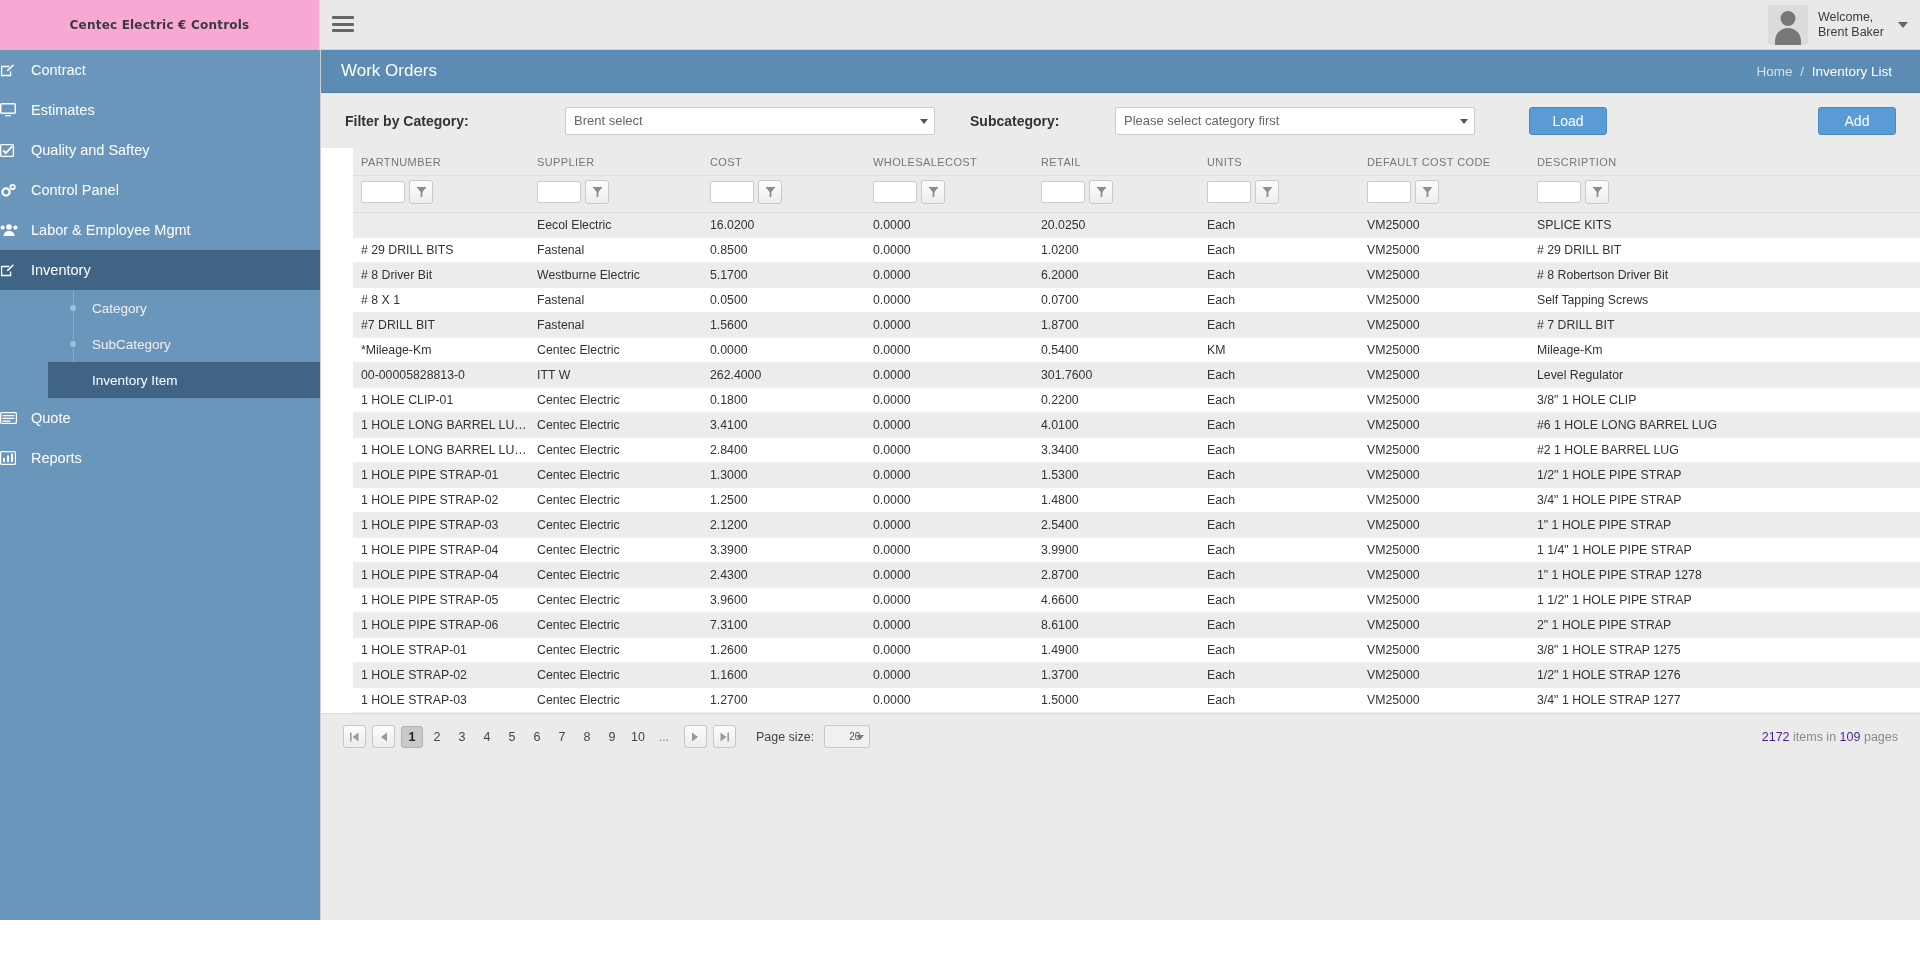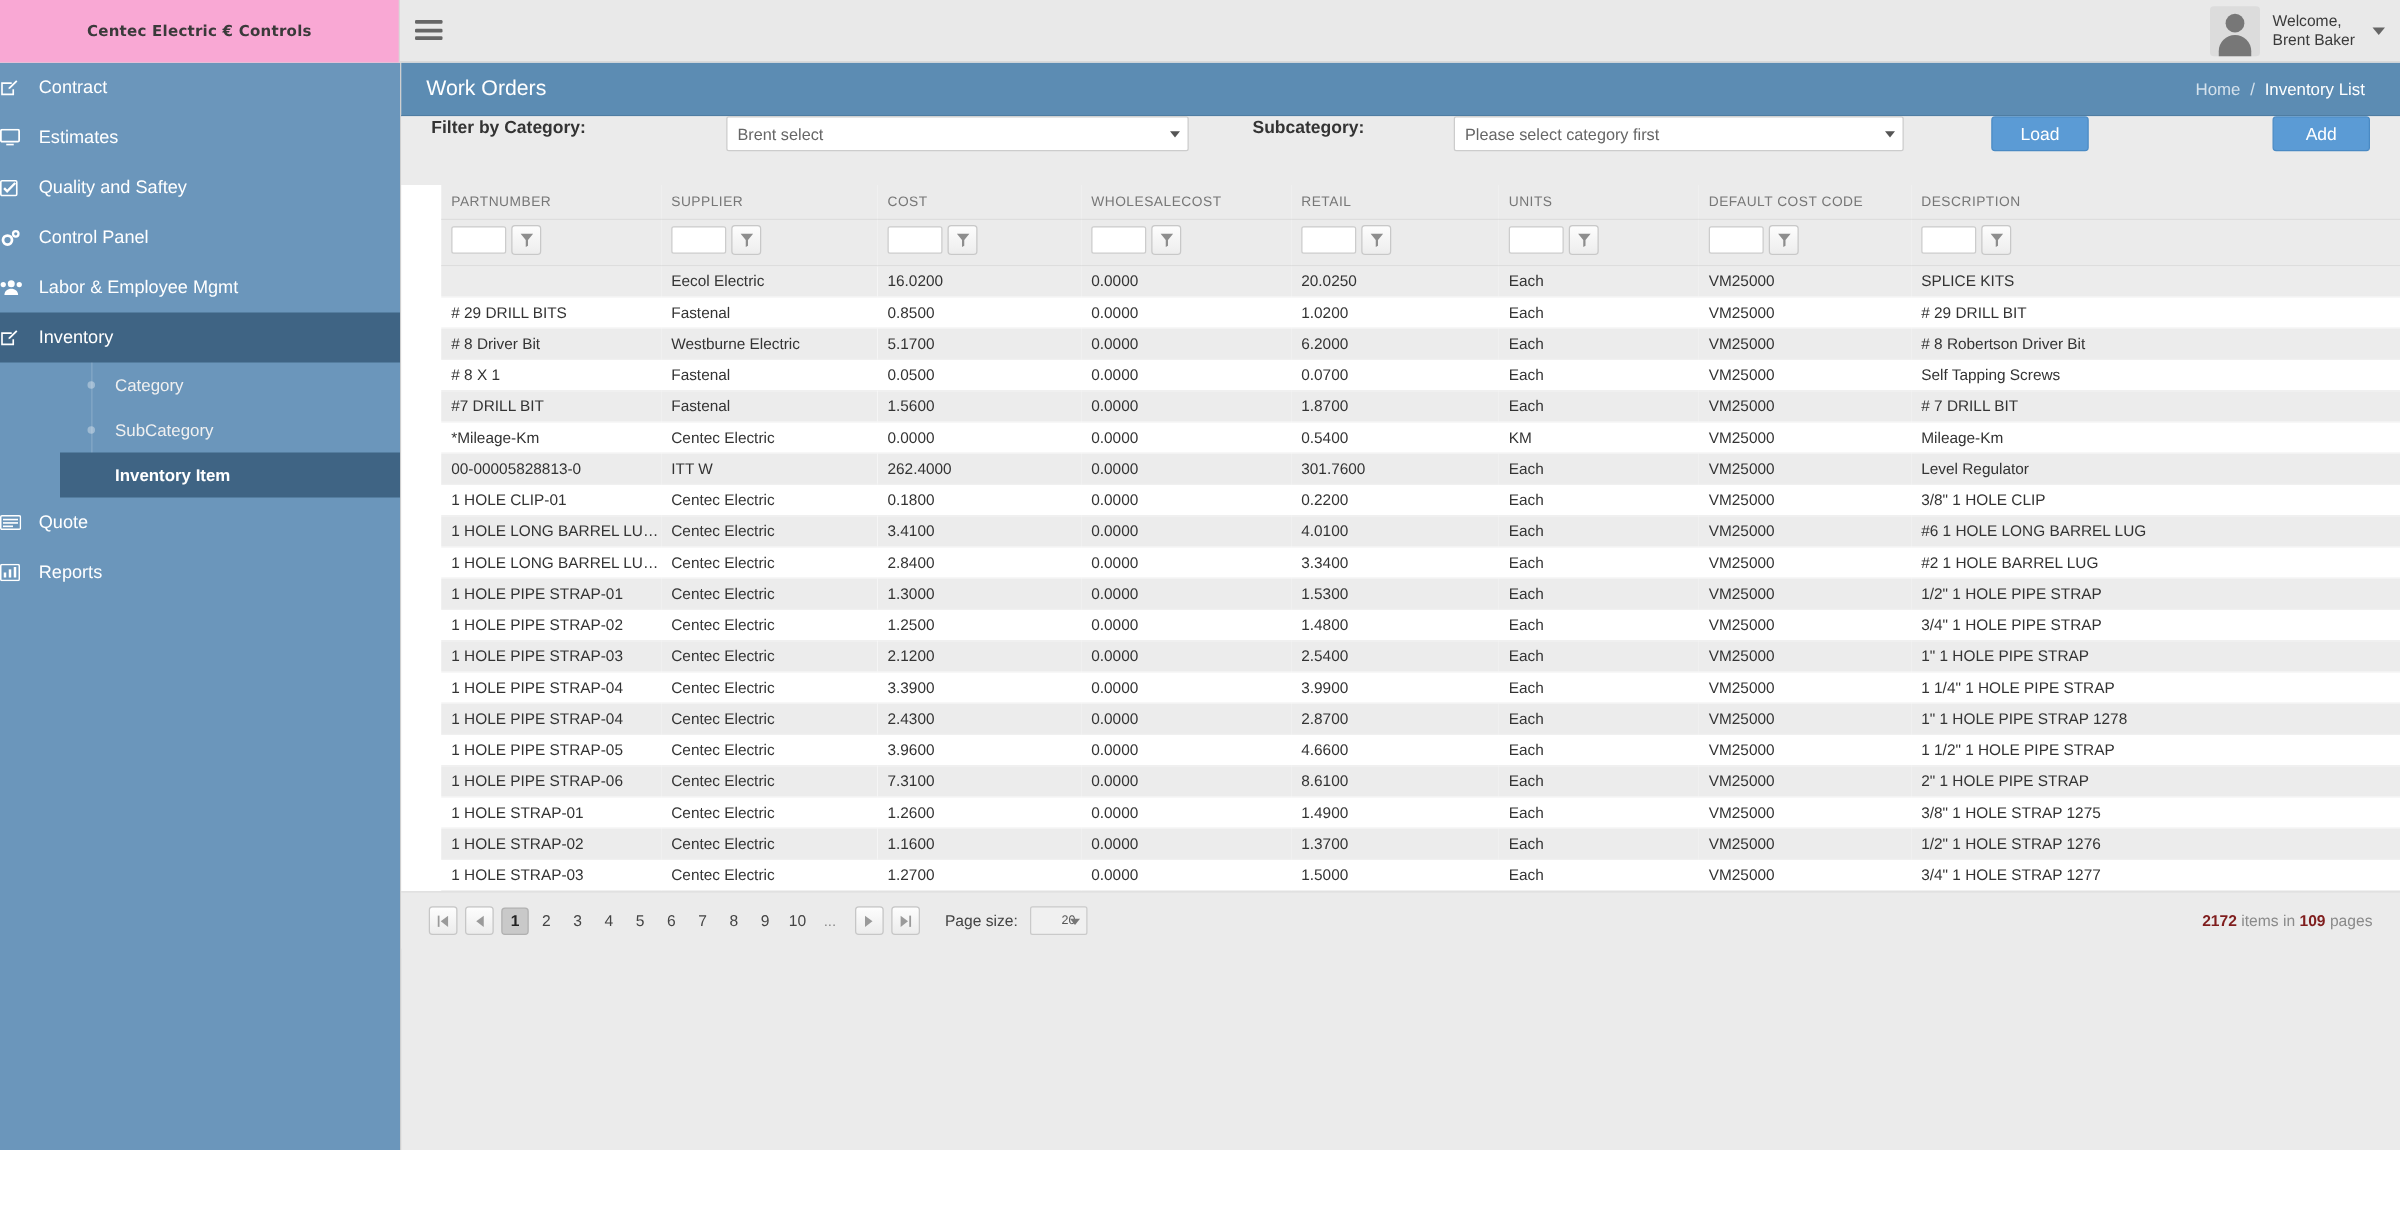--- a/index.html
+++ b/index.html
@@ -91,21 +91,21 @@
   .sub-item {
     height: 36px; display: flex; align-items: center;
     padding-left: 44px; color: #f0f0f0; font-size: 13.5px;
     cursor: pointer; position: relative;
   }
   .sub-item::before {
     content:""; position: absolute; left: 22px; top: 50%;
     margin-top: -3px; width: 6px; height: 6px; border-radius: 50%;
     background: rgba(255,255,255,.35);
   }
-  .sub-item.active { background: #3f6484; font-weight: 700; color:#fff; }
+  .sub-item.active { background: #3f6484; font-weight: 400; color:#fff; }
   .sub-item.active::before { background: transparent; }
 
   
   .content {
     position: absolute; left: 320px; top: 50px;
     width: 1600px; height: 870px;
     background: #ebebeb;
     border-left: 1px solid #cfcfcf;
   }
   .page-head {
@@ -115,23 +115,22 @@
     border-bottom: 1px solid #4f7da2;
   }
   .page-title { font-size: 17px; }
   .breadcrumb { font-size: 13.5px; color: #fff; }
   .breadcrumb .crumb-muted { color: #d4e1ec; }
   .breadcrumb .crumb-sep { color: #d4e1ec; margin: 0 4px; }
 
   
   .filter-bar {
     height: 55px; background: #ebebeb;
-    display: flex; align-items: flex-start; padding: 0 24px;
+    display: flex; align-items: center; padding: 0 24px;
     position: relative;
-    gap: 16px;
   }
   .filter-label {
     font-size: 14px; font-weight: 700; color: #333;
   }
   .select-wrap { position: relative; }
   .sel {
     height: 28px; background: #fff; border: 1px solid #ccc;
     border-radius: 2px; font-size: 13px; color: #666;
     display: flex; align-items: center; padding: 0 22px 0 8px;
     cursor: pointer;
@@ -210,21 +209,21 @@
     background: #f0f0f0; font-size: 10px; color: #555;
     display: flex; align-items: center; padding-left: 24px;
     position: relative; cursor: pointer;
   }
   .psize .sel-arrow2 {
     position: absolute; right: 5px; top: 50%; margin-top: -2px;
     width: 0; height: 0; border-left: 4px solid transparent;
     border-right: 4px solid transparent; border-top: 5px solid #777;
   }
   .items-info { font-size: 12.5px; color: #8a8a8a; }
-  .items-info b { color: #7f1d1d; font-weight: 700; }
+  .items-info b { color: #4c1d95; font-weight: 400; }
   .ellipsis-pg { font-size: 12px; color: #888; padding: 0 6px; }
 </style>
 </head>
 <body>
 
 <div class="topbar">
   <div class="brand">Centec Electric € Controls</div>
 
   <div class="hamburger">
     <span></span>

